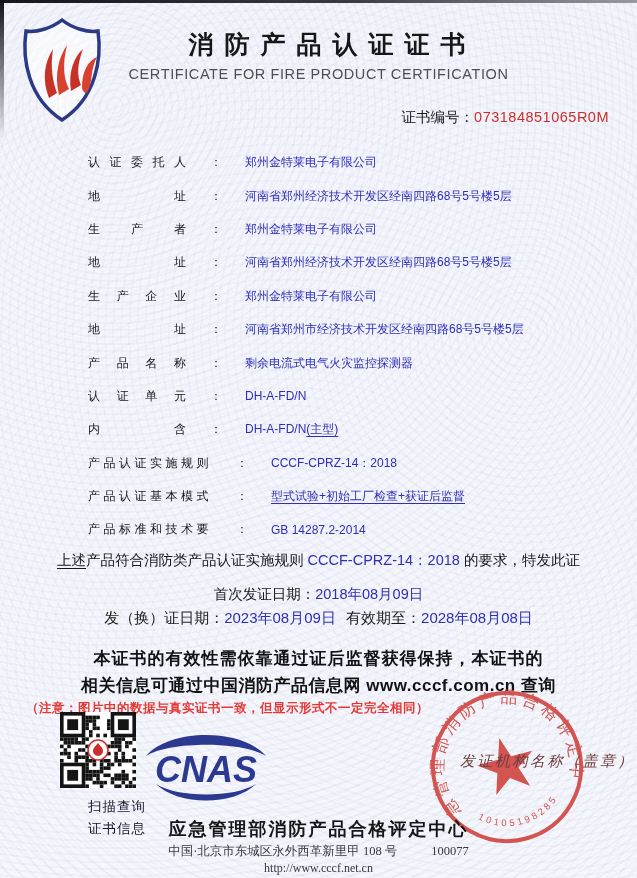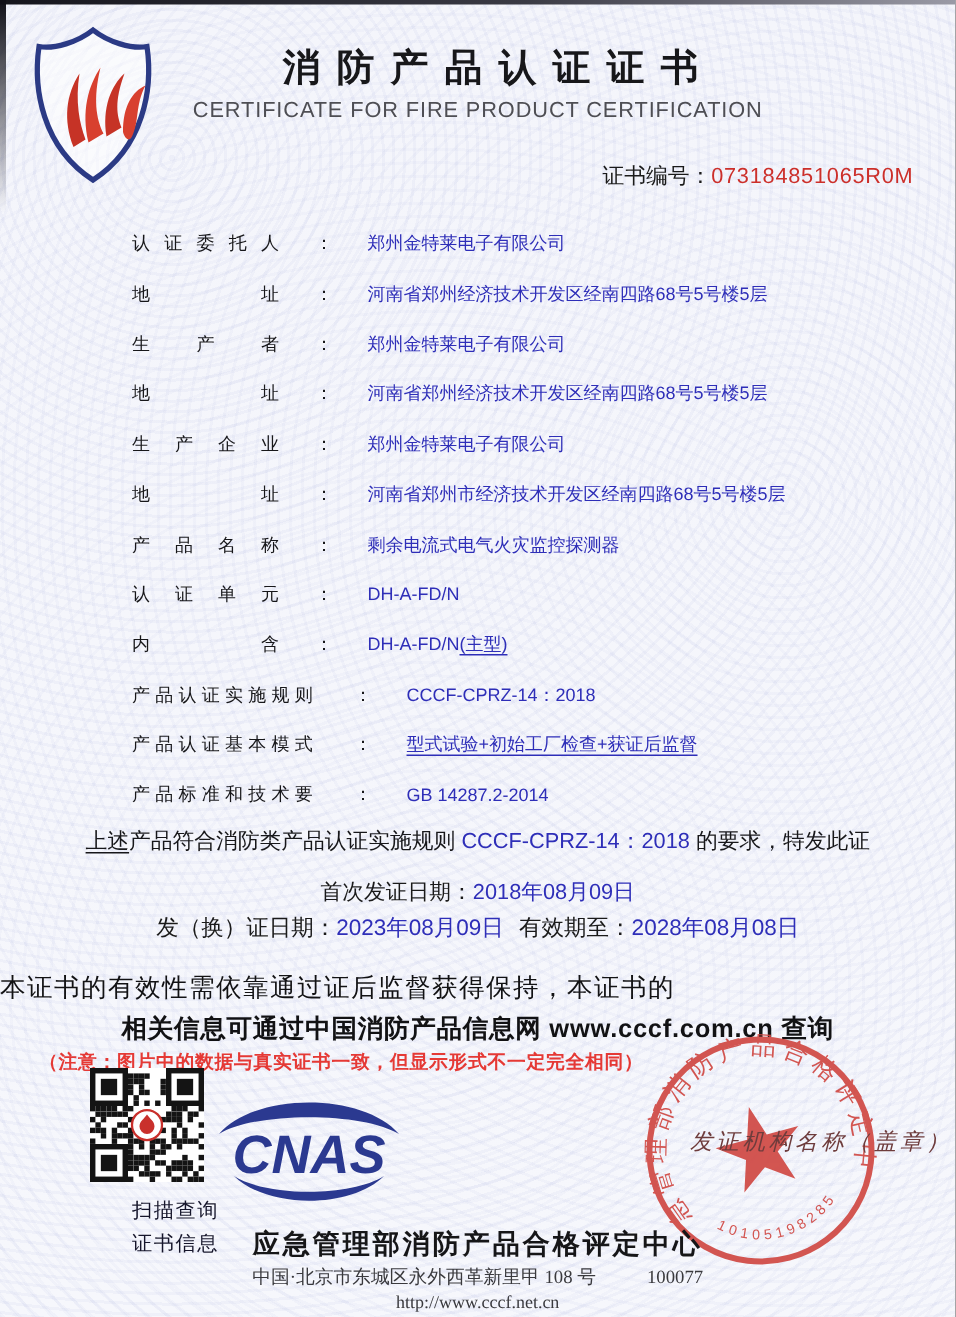--- a/index.html
+++ b/index.html
@@ -24,21 +24,21 @@
   .flabel{width:98px;color:#17171a;text-align:justify;text-align-last:justify;}
   .flabel.wide{width:auto;letter-spacing:3.5px;text-align-last:auto;}
   .fcolon{margin:0 3px 0 4px;color:#17171a;}
   .fvalue{color:#2e2eb8;}
   .u{text-decoration:underline;text-underline-offset:3px;}
   .statement{position:absolute;top:551px;left:0;width:100%;text-align:center;font-size:14.5px;color:#17171a;}
   .statement .blue{color:#2e2eb8;}
   .dateline1{position:absolute;top:585px;left:0;width:100%;text-align:center;font-size:14.5px;}
   .dateline2{position:absolute;top:609px;left:0;width:100%;text-align:center;font-size:15px;}
   .dateline1 .val,.dateline2 .val{color:#2e2eb8;}
-  .notice1{position:absolute;top:647px;left:0;width:100%;font-size:17px;font-weight:normal;letter-spacing:1px;color:#121214;}
+  .notice1{position:absolute;top:647px;left:0;width:100%;text-align:center;font-size:17px;font-weight:bold;letter-spacing:1px;color:#121214;}
   .notice2{position:absolute;top:674px;left:0;width:100%;text-align:center;font-size:17px;font-weight:bold;letter-spacing:0.5px;color:#121214;}
   .rednote{position:absolute;top:700px;left:26px;font-size:12.5px;font-weight:bold;color:#e53935;letter-spacing:0.5px;}
   .qr-block{position:absolute;left:50px;top:712px;width:96px;text-align:right;}
   .qr-block svg{display:block;margin:0 auto;}
   .qr-cap{margin-top:8px;font-size:13.5px;color:#15152a;line-height:22px;letter-spacing:1px;}
   .cnas-logo{position:absolute;left:140px;top:726px;width:132px;height:82px;}
   .cnas-text{position:absolute;left:280px;top:732px;font-size:13.5px;color:#3c3c40;line-height:18.5px;}
   .seal{position:absolute;left:418px;top:686px;width:178px;height:162px;opacity:0.92;}
   .seal-label{position:absolute;left:460px;top:752px;font-size:15px;color:#6e3c3c;font-family:"Liberation Serif","DejaVu Serif",serif;font-style:italic;letter-spacing:2.5px;white-space:nowrap;}
   .footer-org{position:absolute;top:817px;left:0;width:100%;text-align:center;font-weight:bold;font-size:18px;letter-spacing:2px;color:#161618;font-family:"Liberation Serif","DejaVu Serif",serif;}

